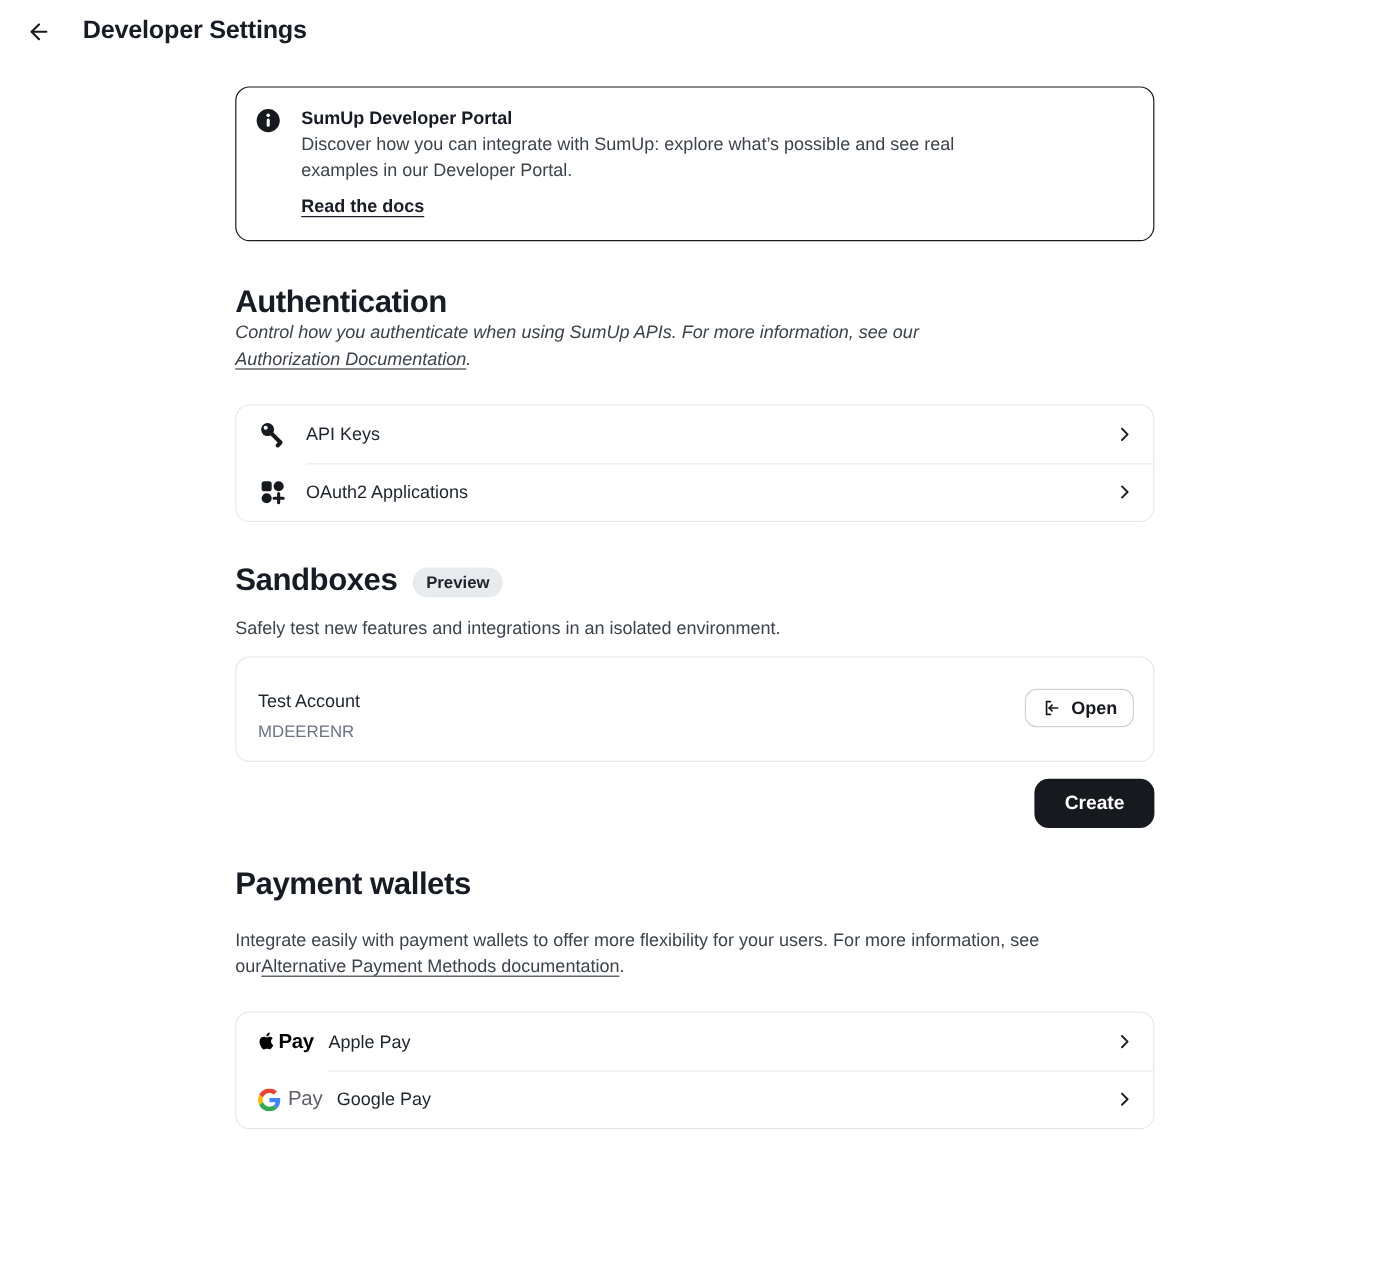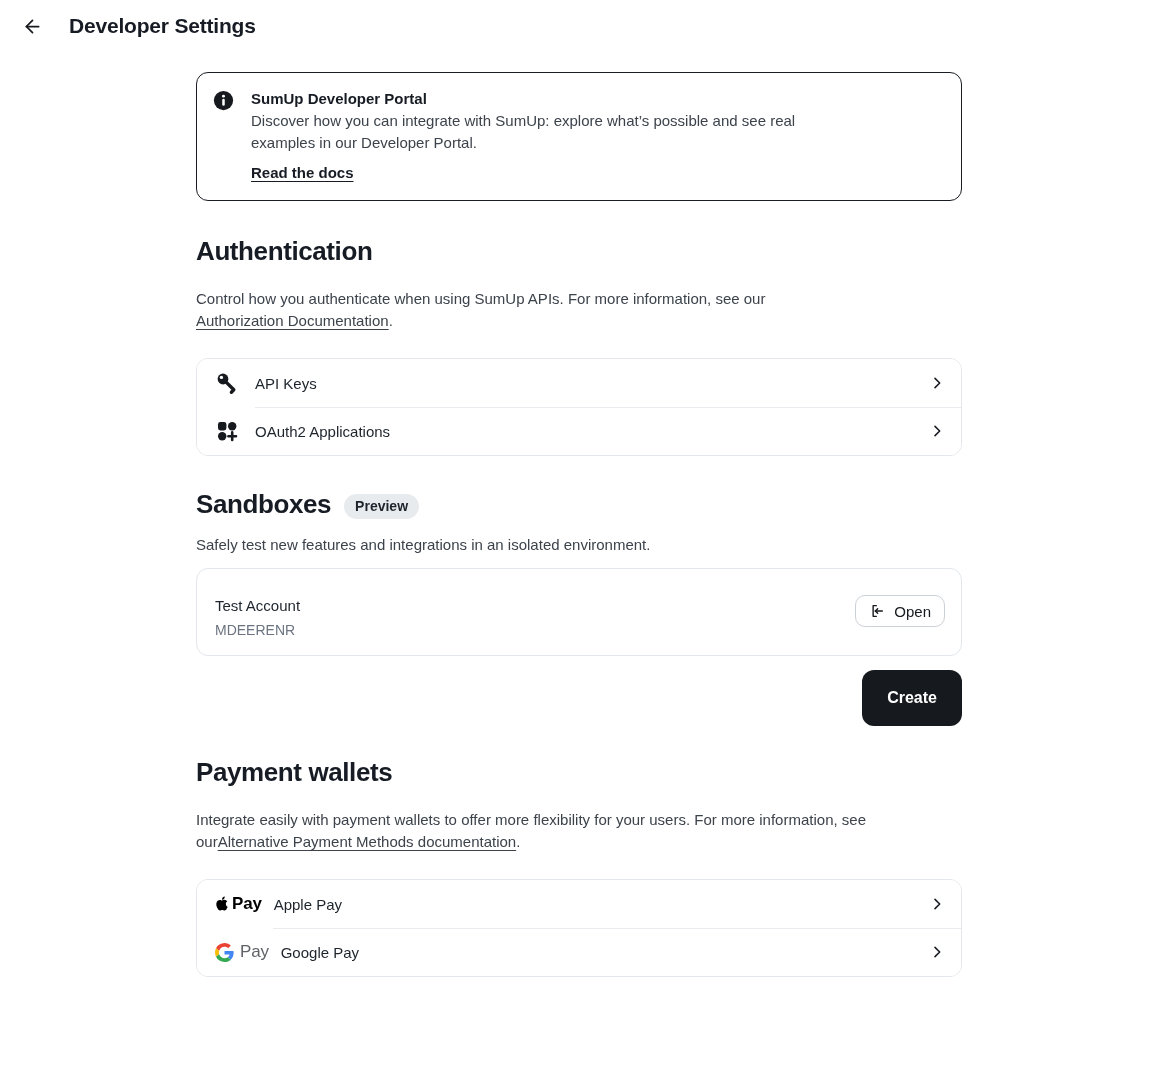--- a/index.html
+++ b/index.html
@@ -43,21 +43,21 @@
   
   .section-heading {
     font-size: 26px; font-weight: 700; color: #171c24; letter-spacing: -0.4px; line-height: 32px;
   }
   .section-desc { font-size: 15px; color: #3c434b; line-height: 22px; }
   .section-desc a, .inline-link {
     color: #3c434b; text-decoration: underline; text-underline-offset: 3px; cursor: pointer;
   }
 
   .auth-heading { margin-top: 34px; }
-  .auth-desc { margin-top: 21px; max-width: 640px; }
+  .auth-desc { max-width: 640px; font-style: italic; }
 
   
   .card {
     border: 1px solid #e3e7eb; border-radius: 12px; background: #fff; overflow: hidden;
   }
   .list-card { margin-top: 26px; }
   .list-row {
     position: relative; height: 48px;
     display: flex; align-items: center; padding: 0 16px 0 18px;
     cursor: pointer; background: #fff;
@@ -83,25 +83,25 @@
   .sandbox-card {
     margin-top: 12px; padding: 26px 16px 15px 18px;
     display: flex; align-items: flex-start;
   }
   .sandbox-name { font-size: 15px; color: #1d242c; line-height: 22px; }
   .sandbox-id { font-size: 14px; color: #6b7480; line-height: 20px; margin-top: 3px; }
   .open-btn {
     display: flex; align-items: center; gap: 9px;
     height: 32px; padding: 0 13px;
     background: #fff; border: 1px solid #ccd1d7; border-radius: 10px;
-    font-family: inherit; font-size: 15px; font-weight: 400; color: #16191d; cursor: pointer;
+    font-family: inherit; font-size: 15px; font-weight: 700; color: #16191d; cursor: pointer;
   }
   .create-row { margin-top: 14px; display: flex; justify-content: flex-end; }
   .create-btn {
-    height: 56px; padding: 0 25px;
+    height: 41px; padding: 0 25px;
     background: #16191d; color: #ffffff; border: none; border-radius: 12px;
     font-family: inherit; font-size: 16px; font-weight: 700; cursor: pointer;
   }
 
   
   .wallets-heading { margin-top: 30px; }
   .wallets-desc { margin-top: 21px; max-width: 750px; }
   .wallet-logo {
     flex: 0 0 46px; display: flex; align-items: center; gap: 3px; justify-content: flex-end;
   }

